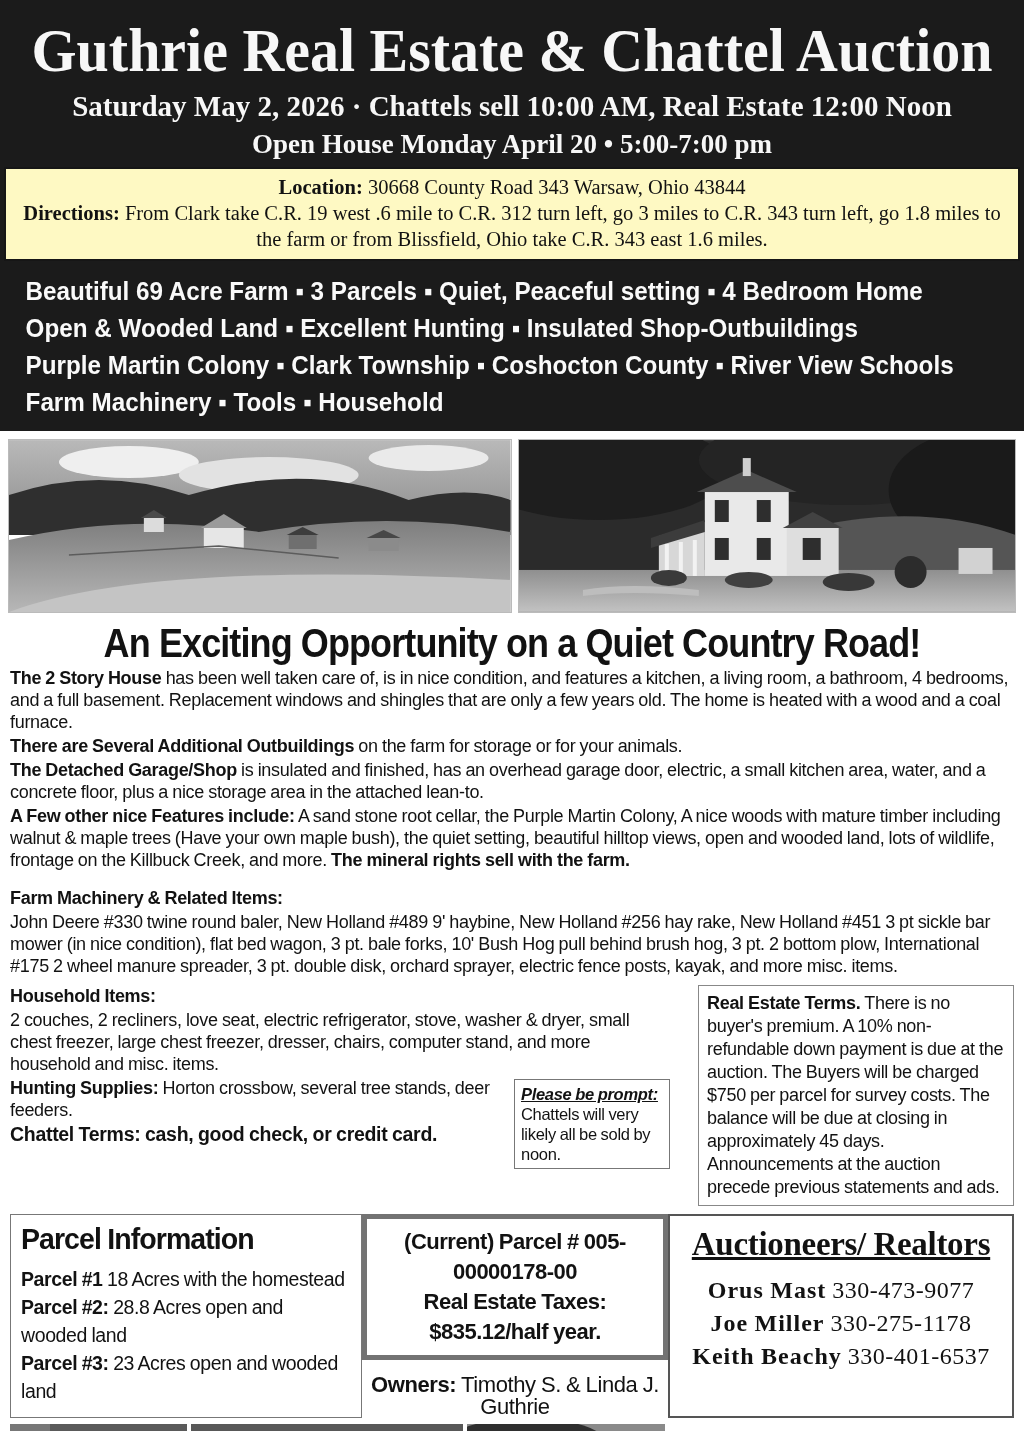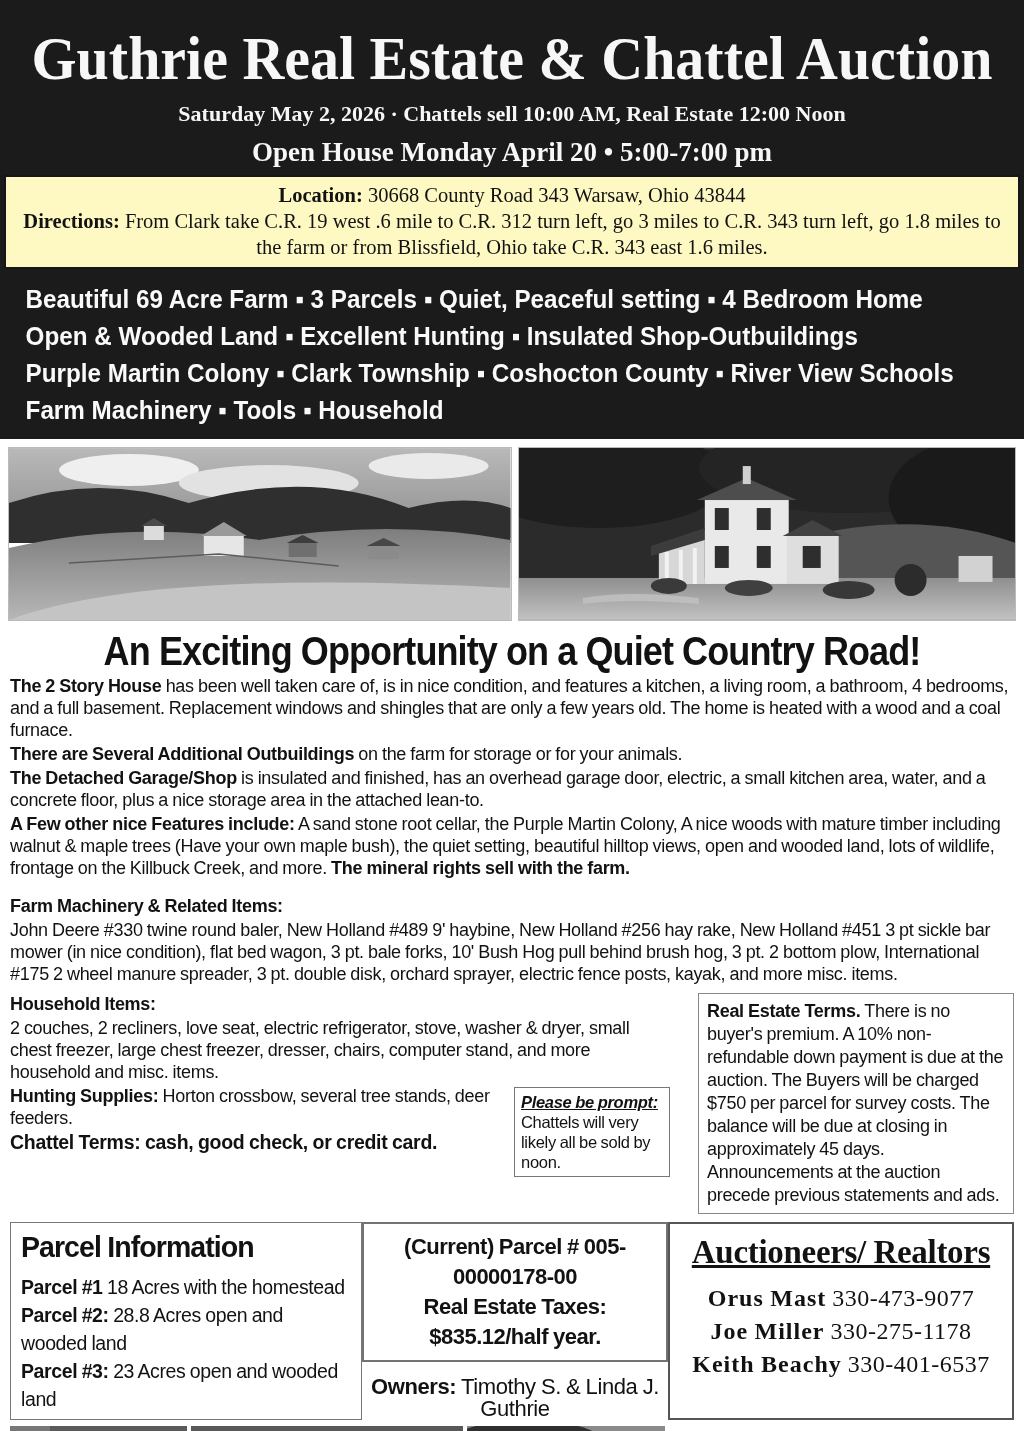--- a/index.html
+++ b/index.html
@@ -1,22 +1,22 @@
 <!DOCTYPE html>
 <html><head>
 <meta charset="utf-8">
 <style>
   html,body{margin:0;padding:0;background:#000;}
   .page{position:relative;width:1024px;height:1431px;background:#1b1b1b;overflow:hidden;
         font-family:"Liberation Sans",sans-serif;color:#121212;}
   
-  .masthead{text-align:center;padding-top:24px;color:#f7f7f7;}
+  .masthead{text-align:center;padding-top:16px;color:#f7f7f7;}
   .masthead h1{margin:0;font-family:"Liberation Serif",serif;font-weight:bold;font-size:61px;
                line-height:70px;white-space:nowrap;transform:scaleX(.95);transform-origin:center;}
-  .masthead .sub1{font-family:"Liberation Serif",serif;font-weight:bold;font-size:22px;line-height:40px;}
+  .masthead .sub1{font-family:"Liberation Serif",serif;font-weight:bold;font-size:29px;line-height:40px;}
   .masthead .sub2{font-family:"Liberation Serif",serif;font-weight:bold;font-size:27px;line-height:36px;}
   
   .location-box{margin:5px 4px 0 4px;background:#fef9c3;border:2px solid #161616;
                 font-family:"Liberation Serif",serif;font-size:20.5px;line-height:26px;
                 text-align:center;padding:5px 10px 7px 10px;}
   .location-box b{font-weight:bold;}
   
   .highlights{padding:12px 0 10px 0;color:#fafafa;}
   .highlights .hl{font-weight:bold;font-size:25.5px;line-height:37px;white-space:nowrap;
                   transform:scaleX(.95);transform-origin:center;}
@@ -40,21 +40,21 @@
               font-size:16.5px;line-height:20px;letter-spacing:-0.3px;}
   .prompt-box .pb-head{font-weight:bold;font-style:italic;text-decoration:underline;}
   .re-terms{border:1px solid #888;padding:6px 8px;font-size:18px;line-height:23px;letter-spacing:-0.3px;}
   
   .parcel-row{display:flex;gap:0;margin-top:8px;}
   .parcel-box{width:330px;flex:0 0 auto;border:1px solid #777;padding:6px 10px;}
   .parcel-box .pi-title{font-size:30px;font-weight:bold;letter-spacing:-1px;line-height:36px;margin-bottom:8px;
                         transform:scaleX(.95);transform-origin:left;}
   .parcel-box .pi-line{font-size:19.5px;line-height:28px;letter-spacing:-0.4px;}
   .mid-col{width:306px;flex:0 0 auto;text-align:center;}
-  .current-box{border:2px solid #737373;padding:8px 4px;font-size:22px;font-weight:bold;line-height:30px;
+  .current-box{border:5px solid #737373;padding:8px 4px;font-size:22px;font-weight:bold;line-height:30px;
                letter-spacing:-0.5px;}
   .owners-line{margin-top:14px;font-size:22px;letter-spacing:-0.4px;}
   .auct-box{flex:1 1 auto;border:2px solid #555;padding:8px 6px 10px 6px;text-align:center;
             font-family:"Liberation Serif",serif;}
   .auct-head{font-size:34px;font-weight:bold;text-decoration:underline;line-height:40px;margin-bottom:10px;
              white-space:nowrap;transform:scaleX(.97);transform-origin:center;}
   .auct-line{font-size:24px;line-height:33px;letter-spacing:.5px;white-space:nowrap;}
   .auct-line b{letter-spacing:1px;}
   
   .bottom-row{display:flex;gap:12px;margin-top:6px;}

